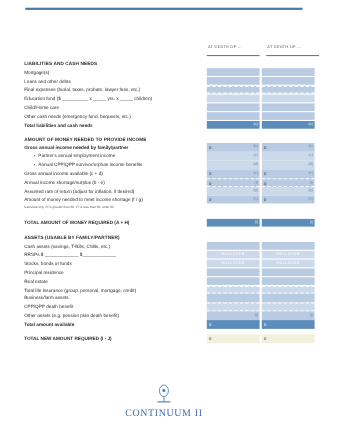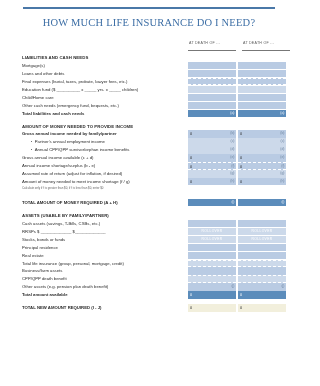--- a/index.html
+++ b/index.html
@@ -158,21 +158,20 @@
     color: #3c6ea5;
   }
 </style>
 </head>
 <body>
 
 <div id="page">
 
   <div class="top-rule"></div>
 
-  <div class="title">HOW MUCH LIFE INSURANCE DO I NEED?</div>
 
   <div class="col-head c1">AT DEATH OF ...</div>
   <div class="col-head c2">AT DEATH OF ...</div>
   <div class="col-head-rule c1"></div>
   <div class="col-head-rule c2"></div>
 
   <div class="sheet" id="sheet">
       <div class="row">
         <div class="label head">LIABILITIES AND CASH NEEDS</div>
       </div>
@@ -478,14 +477,23 @@
           <span class="val">0</span>
           <span class="tag"></span>
         </div>
         <div class="cell fill-cream">
           <span class="val">0</span>
           <span class="tag"></span>
         </div>
       </div>
     </div>
 
+  <div class="footer">
+    <svg class="logo-mark" width="22" height="20" viewBox="0 0 22 20">
+      <ellipse cx="11" cy="6.2" rx="4.1" ry="5.2" fill="none" stroke="#5b8cbb" stroke-width="0.9"></ellipse>
+      <circle cx="11" cy="6.0" r="1.5" fill="#5b8cbb"></circle>
+      <line x1="11" y1="11.4" x2="11" y2="16.2" stroke="#5b8cbb" stroke-width="0.9"></line>
+      <line x1="5" y1="16.4" x2="17" y2="16.4" stroke="#5b8cbb" stroke-width="1.1"></line>
+    </svg>
+    <div class="logo-text">CONTINUUM II</div>
+  </div>
 
 </div>
 
 </body></html>

